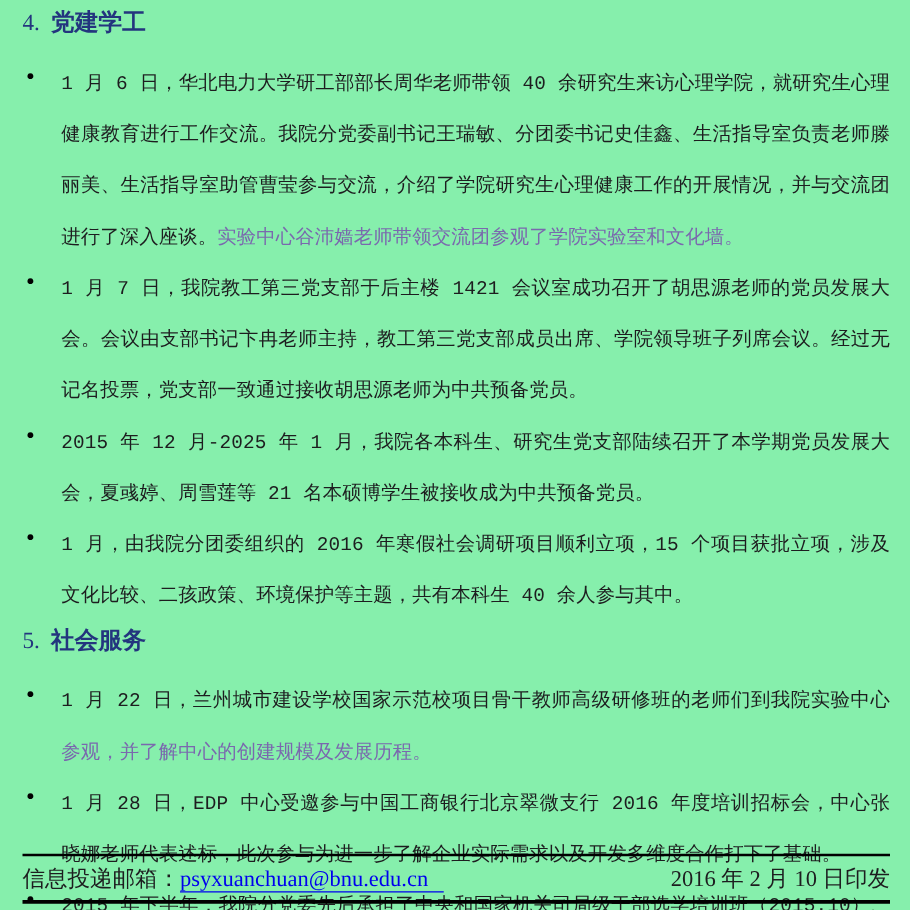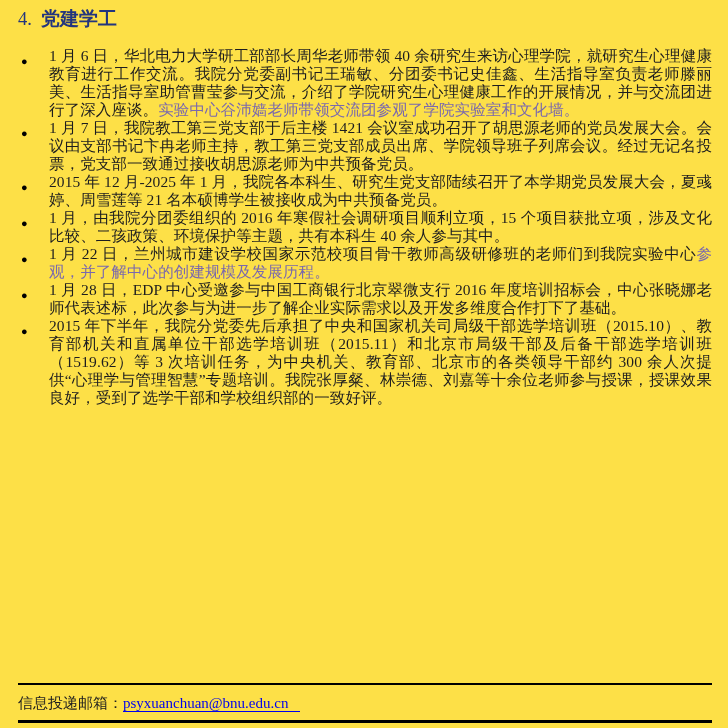--- a/index.html
+++ b/index.html
@@ -7,21 +7,21 @@
     --body:#1d1d1f;
     --highlight:#7a68ae;
     --link:#0000ee;
     --rule:#000000;
   }
   *{box-sizing:border-box;}
   html,body{margin:0;padding:0;background:#ffffff;}
   .page{
     position:relative;
     width:728px;height:728px;
-    background:#fde047;
+    background:#86efac;
     padding:6px 16px 0 18px;
     font-family:"Liberation Serif","DejaVu Serif",serif;
     color:var(--body);
     overflow:hidden;
   }
   h2{
     font-family:"DejaVu Sans","Liberation Sans",sans-serif;
     font-size:19px;line-height:24px;
     color:var(--heading);
     font-weight:700;
@@ -45,35 +45,36 @@
     width:31px;
     font-size:11px;
     line-height:28.8px;
     color:#000;
     padding-left:3px;
   }
   ul.bullets p{
     flex:1;
     margin:0;
     font-size:15.5px;
-    line-height:18px;
+    line-height:41px;
     text-align:justify;
     letter-spacing:0.1px;
+    font-family:Liberation Mono, monospace;
   }
   .hl{color:var(--highlight);}
   .footer{
     position:absolute;
     left:18px;right:16px;bottom:5px;
     border-top:2px solid var(--rule);
     border-bottom:3px solid var(--rule);
     padding:7px 0 6px 0;
     display:flex;
     justify-content:space-between;
     align-items:baseline;
-    font-size:15px;
+    font-size:18px;
     line-height:22px;
   }
   .footer .left{white-space:nowrap;}
   .footer a{
     color:var(--link);
     text-decoration:none;
     border-bottom:1px solid var(--link);
     padding-right:12px;
     font-family:"Liberation Serif","DejaVu Serif",serif;
   }
@@ -100,33 +101,35 @@
         <p><span>2015 年 12 月-2025 年 1 月，我院各本科生、研究生党支部陆续召开了本学期党员发展大会，夏彧婷、周雪莲等 21 名本硕博学生被接收成为中共预备党员。</span></p>
       </li>
       <li>
         <span class="marker">●</span>
         <p><span>1 月，由我院分团委组织的 2016 年寒假社会调研项目顺利立项，15 个项目获批立项，涉及文化比较、二孩政策、环境保护等主题，共有本科生 40 余人参与其中。</span></p>
       </li>
     </ul>
   </section>
 
   <section>
+    <h2 class="second"><span class="num">5.</span><span>社会服务</span></h2>
     <ul class="bullets">
       <li>
         <span class="marker">●</span>
         <p><span>1 月 22 日，兰州城市建设学校国家示范校项目骨干教师高级研修班的老师们到我院实验中心</span><span class="hl">参观，并了解中心的创建规模及发展历程。</span></p>
       </li>
       <li>
         <span class="marker">●</span>
         <p><span>1 月 28 日，EDP 中心受邀参与中国工商银行北京翠微支行 2016 年度培训招标会，中心张晓娜老师代表述标，此次参与为进一步了解企业实际需求以及开发多维度合作打下了基础。</span></p>
       </li>
       <li>
         <span class="marker">●</span>
         <p><span>2015 年下半年，我院分党委先后承担了中央和国家机关司局级干部选学培训班（2015.10）、教育部机关和直属单位干部选学培训班（2015.11）和北京市局级干部及后备干部选学培训班（1519.62）等 3 次培训任务，为中央机关、教育部、北京市的各类领导干部约 300 余人次提供“心理学与管理智慧”专题培训。我院张厚粲、林崇德、刘嘉等十余位老师参与授课，授课效果良好，受到了选学干部和学校组织部的一致好评。</span></p>
       </li>
     </ul>
   </section>
 
   <div class="footer">
     <span class="left"><span>信息投递邮箱：</span><a href="#">psyxuanchuan@bnu.edu.cn</a></span>
+    <span class="right">2016 年 2 月 10 日印发</span>
   </div>
 
 </div>
 
 </body></html>

